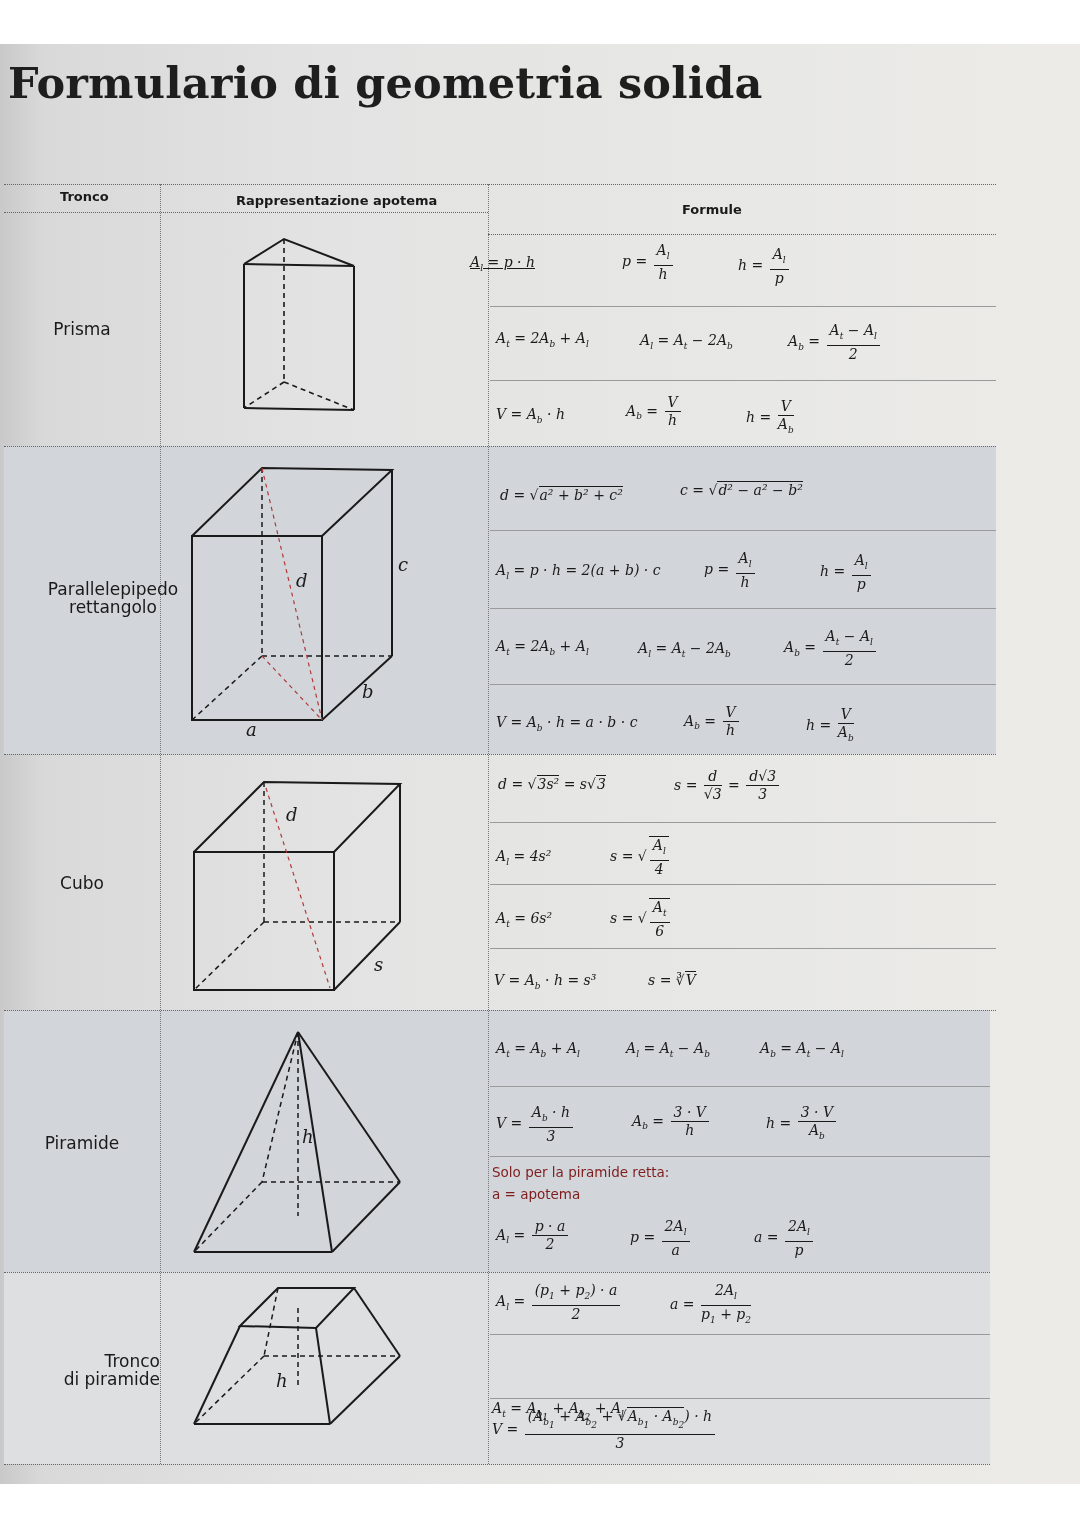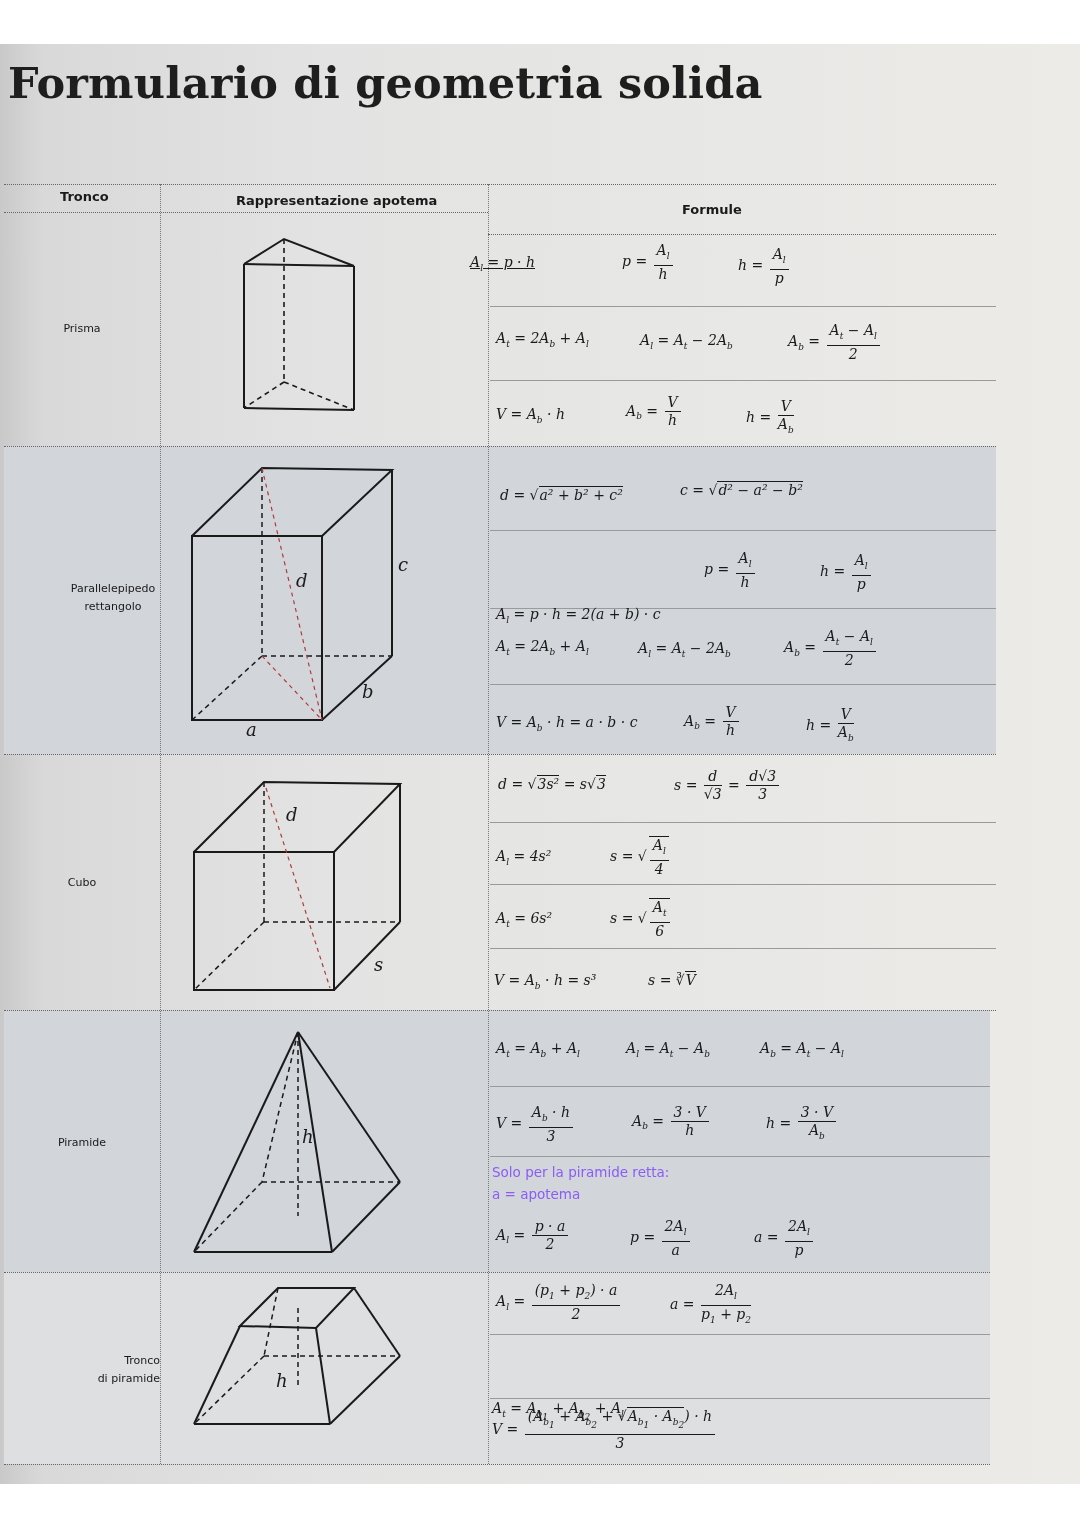--- a/index.html
+++ b/index.html
@@ -22,32 +22,32 @@
   .table { position:absolute; left:4px; top:184px; width:992px; height:1280px; }
   .dotline-h { position:absolute; height:0; border-top:1.5px dotted #666; }
   .dotline-v { position:absolute; width:0; border-left:1.5px dotted #777; }
   .solidline-h { position:absolute; height:0; border-top:1px solid #9a9a9a; }
 
   .hdr { position:absolute; font-size:13px; font-weight:bold; color:#1a1a1a; white-space:nowrap; }
   .band { position:absolute; left:0; background:#d2d5da; }
   .band.light { background:#dedfe0; }
   .solid-label {
     position:absolute; left:0; width:156px; text-align:center;
-    font-size:11px; color:#1a1a1a; line-height:18px;
+    font-size:17px; color:#1a1a1a; line-height:18px;
   }
   .fig { position:absolute; }
   .fig svg { display:block; }
   .fml {
     position:absolute; font-family:"DejaVu Serif", "Liberation Serif", serif;
     font-style:italic; font-size:14px; color:#1a1a1a; white-space:nowrap;
   }
   .frac { display:inline-block; vertical-align:middle; text-align:center; margin:0 2px; }
   .frac .num { display:block; border-bottom:1.3px solid #1a1a1a; padding:0 3px; line-height:17px; }
   .frac .den { display:block; line-height:17px; }
-  .note { position:absolute; font-size:13.5px; color:#8b5cf6; line-height:21px; white-space:nowrap; }
+  .note { position:absolute; font-size:13.5px; color:#7f1d1d; line-height:21px; white-space:nowrap; }
   sub { font-size:9px; }
   .rt { border-top:1.2px solid #1a1a1a; padding-left:1px; }
 </style>
 </head>
 <body>
 
 <div class="page"></div>
 
 <div class="title">Formulario di geometria solida</div>
 
@@ -212,21 +212,21 @@
   <div class="fml" style="left:636px;top:148px;">A<sub>l</sub> = A<sub>t</sub> − 2A<sub>b</sub></div>
   <div class="fml" style="left:784px;top:138px;">A<sub>b</sub> = <span class="frac"><span class="num">A<sub>t</sub> − A<sub>l</sub></span><span class="den">2</span></span></div>
 
   <div class="fml" style="left:492px;top:222px;">V = A<sub>b</sub> · h</div>
   <div class="fml" style="left:622px;top:210px;">A<sub>b</sub> = <span class="frac"><span class="num">V</span><span class="den">h</span></span></div>
   <div class="fml" style="left:742px;top:214px;">h = <span class="frac"><span class="num">V</span><span class="den">A<sub>b</sub></span></span></div>
 
   <div class="fml" style="left:496px;top:296px;margin-top:7px;">d = √<span class="rt">a² + b² + c²</span></div>
   <div class="fml" style="left:676px;top:298px;">c = √<span class="rt">d² − a² − b²</span></div>
 
-  <div class="fml" style="left:492px;top:378px;margin-top:44px;">A<sub>l</sub> = p · h = 2(a + b) · c</div>
+  <div class="fml" style="left:492px;top:378px;">A<sub>l</sub> = p · h = 2(a + b) · c</div>
   <div class="fml" style="left:700px;top:366px;">p = <span class="frac"><span class="num">A<sub>l</sub></span><span class="den">h</span></span></div>
   <div class="fml" style="left:816px;top:368px;">h = <span class="frac"><span class="num">A<sub>l</sub></span><span class="den">p</span></span></div>
 
   <div class="fml" style="left:492px;top:454px;">A<sub>t</sub> = 2A<sub>b</sub> + A<sub>l</sub></div>
   <div class="fml" style="left:634px;top:456px;">A<sub>l</sub> = A<sub>t</sub> − 2A<sub>b</sub></div>
   <div class="fml" style="left:780px;top:444px;">A<sub>b</sub> = <span class="frac"><span class="num">A<sub>t</sub> − A<sub>l</sub></span><span class="den">2</span></span></div>
 
   <div class="fml" style="left:492px;top:530px;">V = A<sub>b</sub> · h = a · b · c</div>
   <div class="fml" style="left:680px;top:520px;">A<sub>b</sub> = <span class="frac"><span class="num">V</span><span class="den">h</span></span></div>
   <div class="fml" style="left:802px;top:522px;">h = <span class="frac"><span class="num">V</span><span class="den">A<sub>b</sub></span></span></div>

